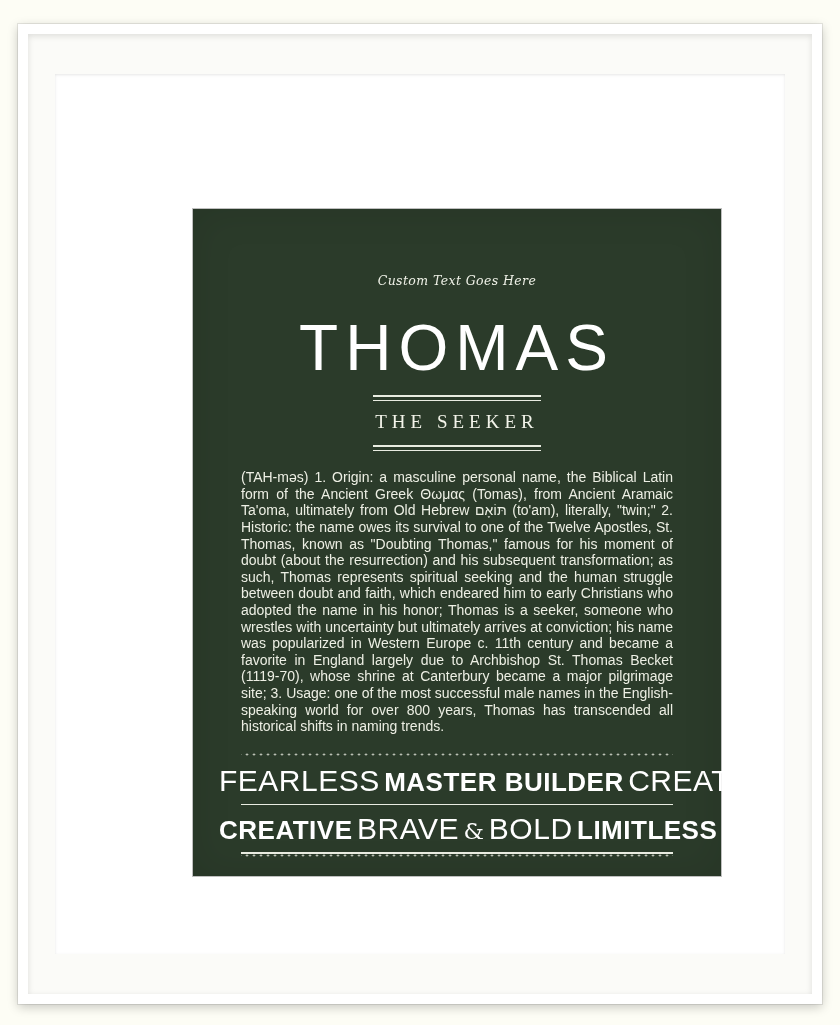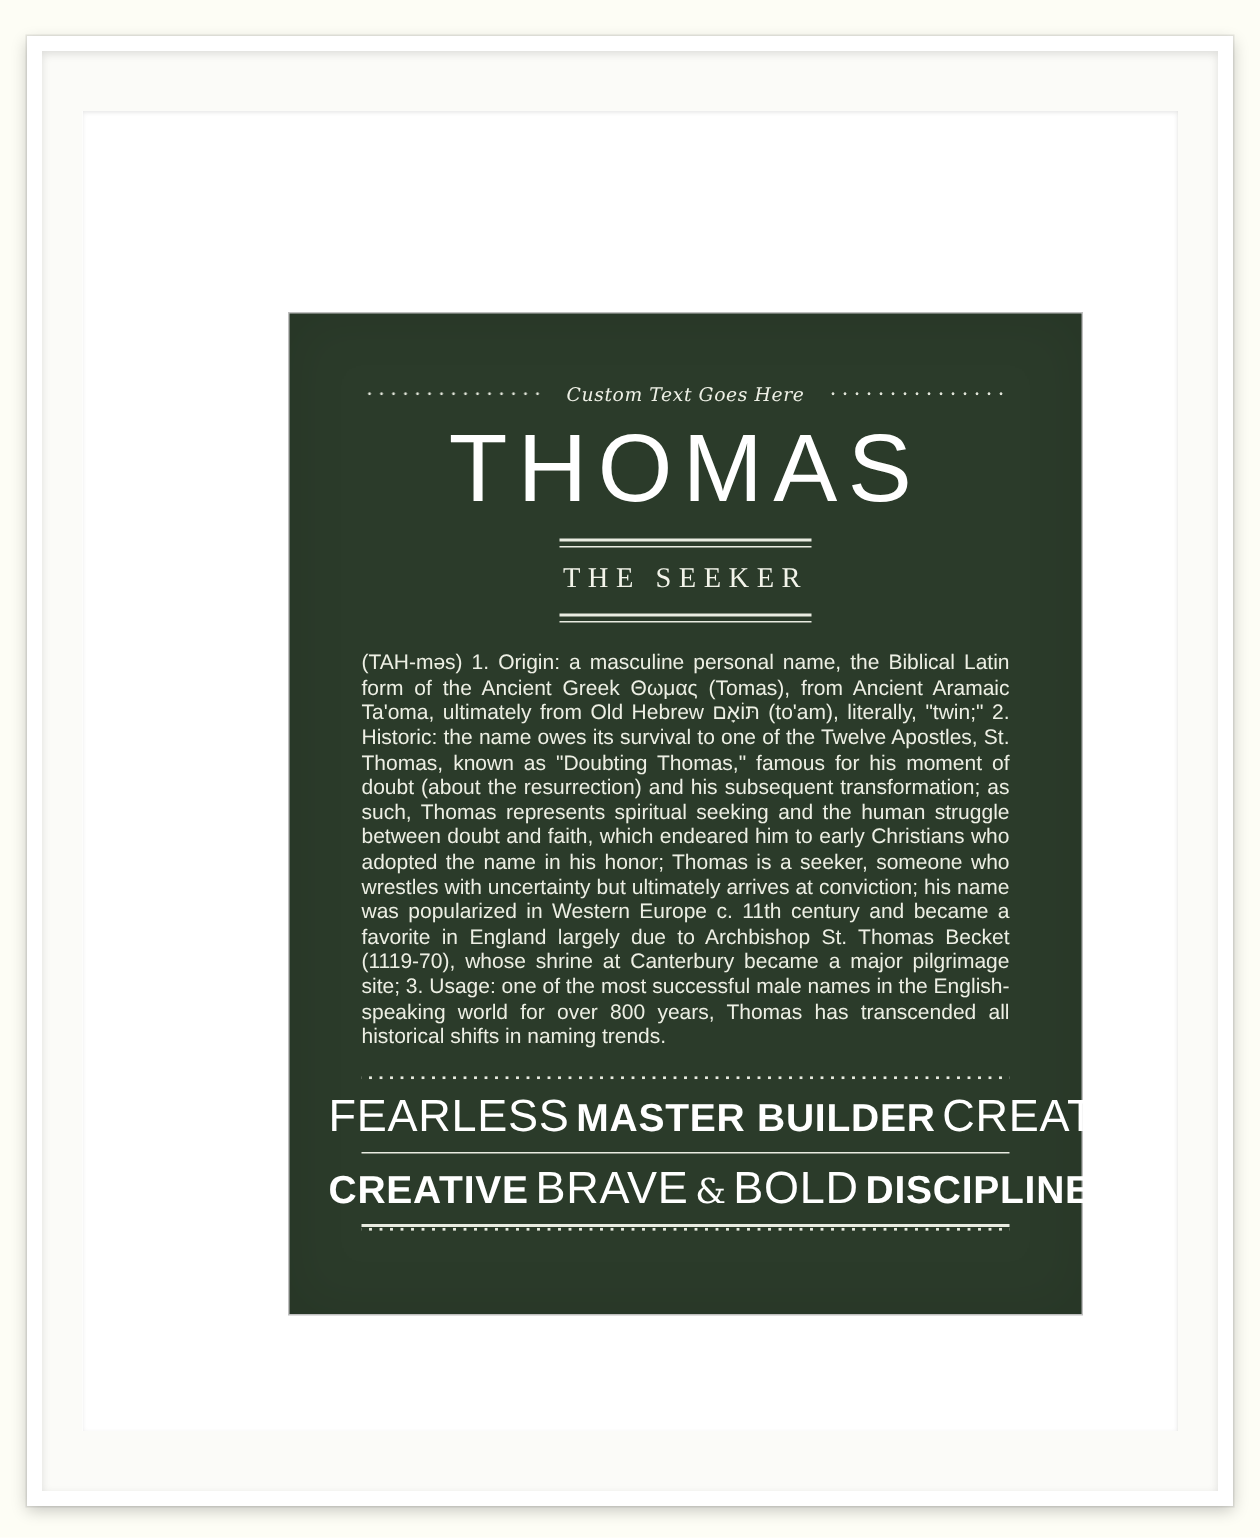--- a/index.html
+++ b/index.html
@@ -61,20 +61,21 @@
     padding: 46px 48px 0 48px;
   }
 
   
   .custom-row {
     display: flex;
     align-items: center;
     justify-content: center;
     gap: 14px;
     margin-bottom: 10px;
+    flex-direction: column;
   }
   .dot-rule {
     flex: 1 1 auto;
     height: 1px;
     background-image: radial-gradient(circle, #e9ece1 0.9px, transparent 1.1px);
     background-size: 8px 3px;
     background-repeat: repeat-x;
     background-position: center;
     height: 4px;
     opacity: 0.95;
@@ -210,20 +211,20 @@
             <div></div>
         </div>
 
         <div class="definition">(TAH-məs)  1. Origin:  a masculine personal name, the Biblical Latin form of the Ancient Greek Θωμας (Tomas), from Ancient Aramaic Ta'oma, ultimately from Old Hebrew תּוֹאָם (to'am), literally, "twin;"  2. Historic:  the name owes its survival to one of the Twelve Apostles, St. Thomas, known as "Doubting Thomas," famous for his moment of doubt (about the resurrection) and his subsequent transformation; as such, Thomas represents spiritual seeking and the human struggle between doubt and faith, which endeared him to early Christians who adopted the name in his honor; Thomas is a seeker, someone who wrestles with uncertainty but ultimately arrives at conviction; his name was popularized in Western Europe c. 11th century and became a favorite in England largely due to Archbishop St. Thomas Becket (1119-70), whose shrine at Canterbury became a major pilgrimage site;  3. Usage:  one of the most successful male names in the English-speaking world for over 800 years, Thomas has transcended all historical shifts in naming trends.</div>
       </div>
 
       <div class="traits">
         <div class="trait-dots"></div>
         <div class="trait-line" id="trait-1"><span class="tw light">FEARLESS</span> <span class="tw bold">MASTER BUILDER</span> <span class="tw light">CREATIVE</span></div>
         <div class="trait-solid"></div>
-        <div class="trait-line" id="trait-2"><span class="tw bold">CREATIVE</span> <span class="tw light">BRAVE</span> <span class="tw serif-amp">&amp;</span> <span class="tw light">BOLD</span> <span class="tw bold">DISCIPLINED</span></div>
+        <div class="trait-line" id="trait-2"><span class="tw bold">CREATIVE</span> <span class="tw light">BRAVE</span> <span class="tw serif-amp">&amp;</span> <span class="tw light">BOLD</span> <span class="tw bold">LIMITLESS</span></div>
         <div class="trait-solid"></div>
         <div class="trait-dots"></div>
       </div>
     </div>
 
   </div>
 </div>
 
 </body></html>

